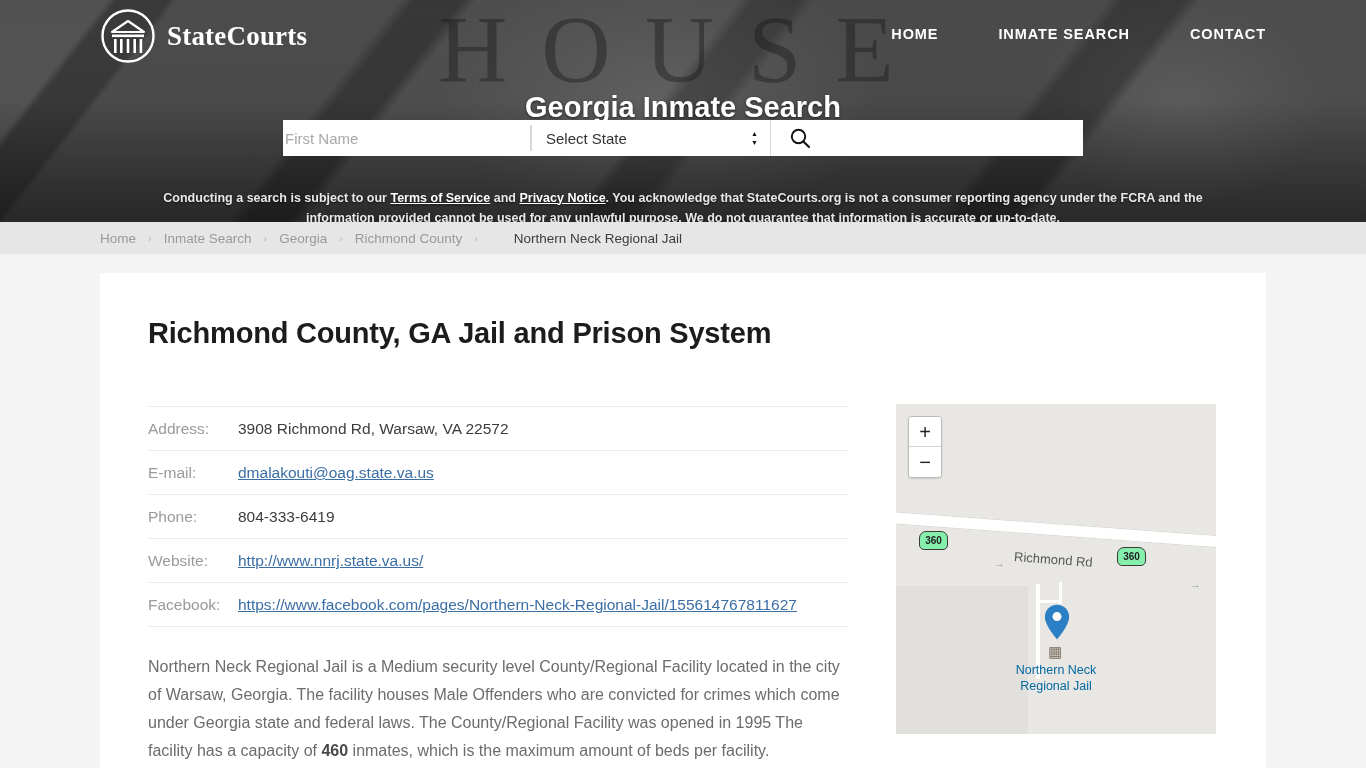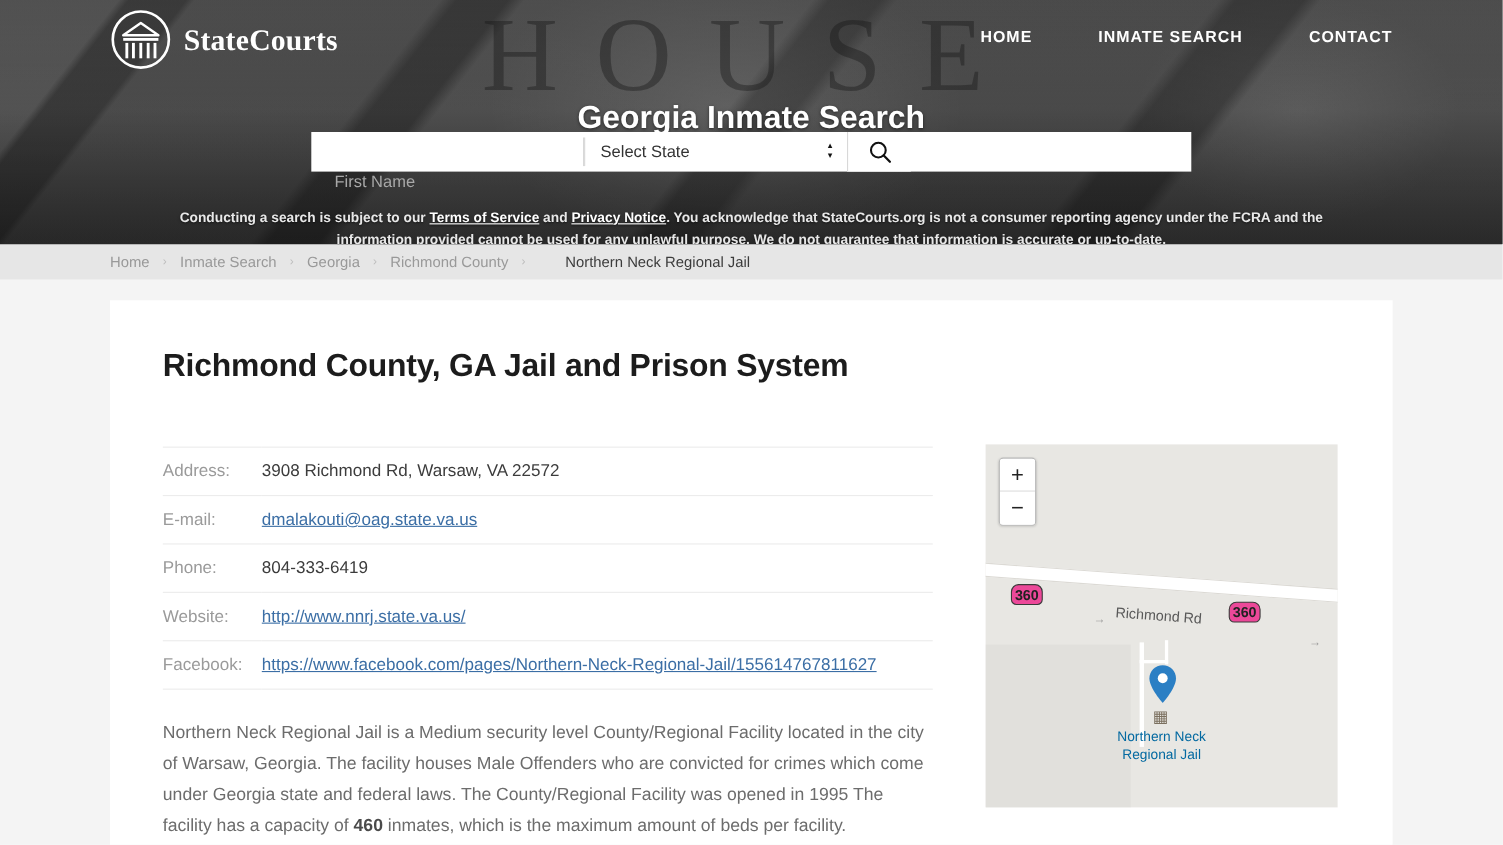--- a/index.html
+++ b/index.html
@@ -98,23 +98,22 @@
     background: #ffffff;
     display: flex;
     align-items: stretch;
   }
   .searchbar input[type=text] {
     border: 0; outline: 0;
     background: transparent;
     font-family: "Liberation Sans", sans-serif;
     font-size: 15px;
     color: #15803d;
-    padding: 0 21px;
+    padding: 0 2px;
     height: 100%;
-    margin-top: 27px;
   }
   .searchbar input::placeholder { color: #a8a8a8; }
   .f-first { width: 247px; }
   .f-last  { width: 255px; }
   .vdiv { width: 1px; background: #d8d8d8; margin: 5px 0; }
   .selwrap {
     position: relative;
     width: 238px;
     display: flex; align-items: flex-end;
   }
@@ -243,24 +242,24 @@
     position: absolute;
     left: 118px; top: 148px;
     font-size: 13px;
     color: #585858;
     transform: rotate(4.2deg);
     white-space: nowrap;
   }
   .shield {
     position: absolute;
     width: 29px; height: 19px;
-    background: #ec4899;
+    background: #86efac;
     border: 1px solid #3a3a3a;
     border-radius: 7px 7px 5px 5px;
-    font-size: 13px;
+    font-size: 10px;
     color: #222;
     display: flex; align-items: center; justify-content: center;
     font-weight: bold;
   }
   .shield-a { left: 23px; top: 127px; }
   .shield-b { left: 221px; top: 143px; }
   .map-arrow {
     position: absolute;
     font-size: 11px; color: #9a9a9a;
   }

